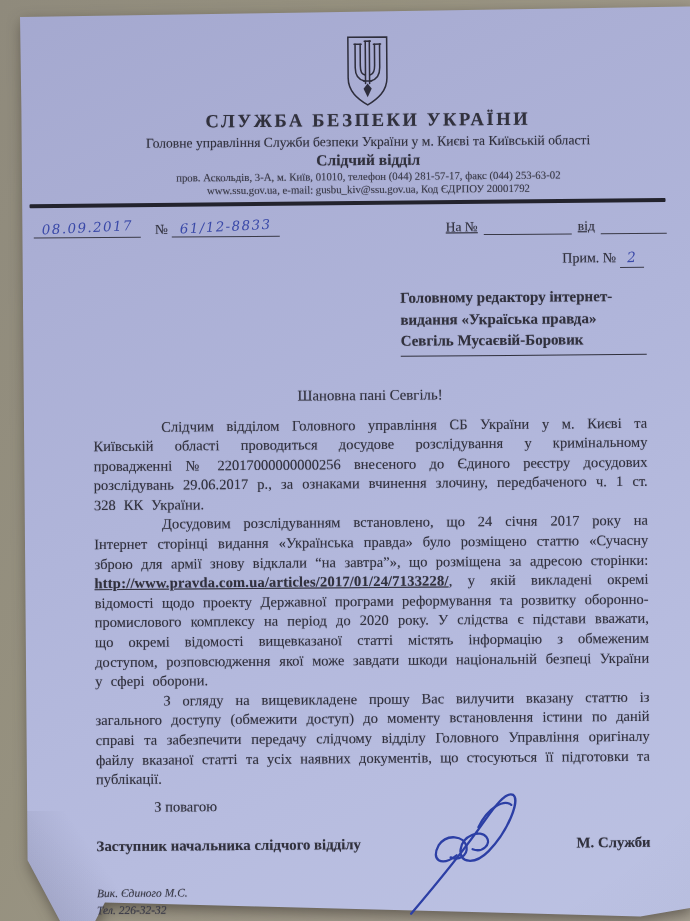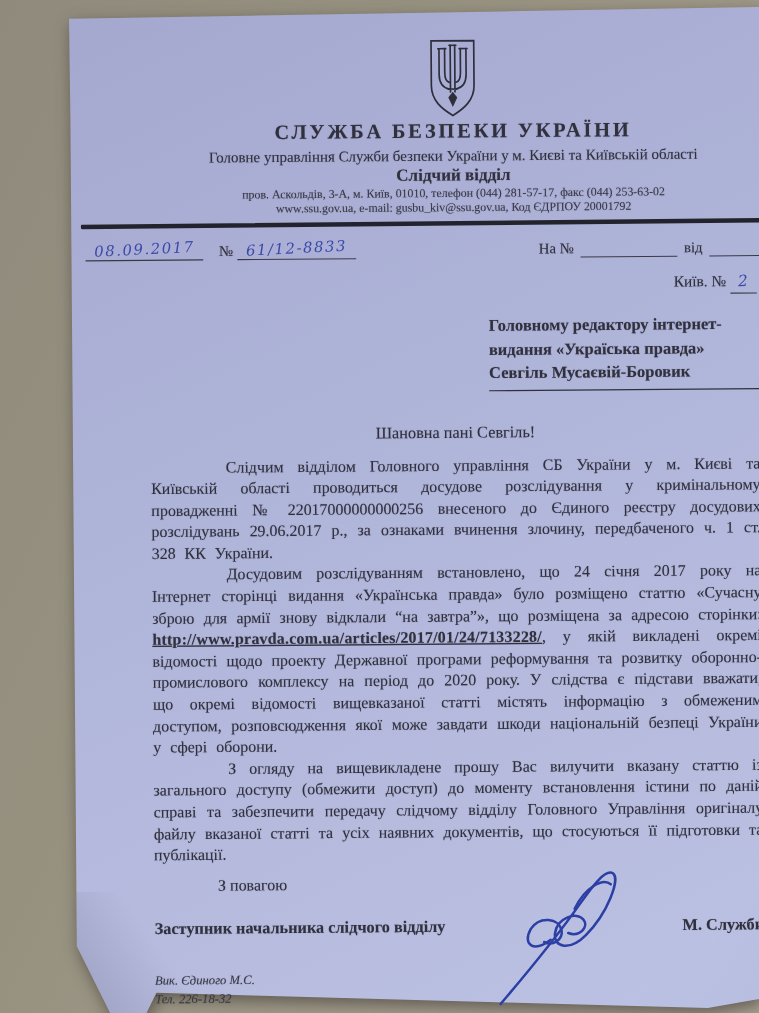--- a/index.html
+++ b/index.html
@@ -1,21 +1,21 @@
 <!DOCTYPE html>
 <html><head>
 <meta charset="utf-8">
 <style>
   html,body{margin:0;padding:0;}
   body{
     width:690px;height:921px;overflow:hidden;position:relative;
     background:linear-gradient(115deg,#8f8a7c 0%,#96917f 35%,#a29b8d 75%,#a8a193 100%);
     font-family:"Liberation Serif","DejaVu Serif",serif;
   }
-  .photo{position:absolute;inset:0;margin-left:44px;}
+  .photo{position:absolute;inset:0;}
   .paper-wrap{position:absolute;inset:0;filter:drop-shadow(2px 5px 7px rgba(45,40,35,.55));}
   .paper{
     position:absolute;inset:0;
     background:linear-gradient(155deg,#a4a8cf 0%,#aaaed4 22%,#b0b5da 48%,#b7bcdf 75%,#bcc2e3 100%);
     clip-path:polygon(2.9% 1.85%,99.7% 0.7%,100% 0.7%,100% 98.6%,92.8% 99.5%,15.2% 98%,13.8% 100%,8.7% 100%,4% 93.4%,3.1% 12%);
   }
   .paper::after{content:"";position:absolute;inset:0;
     background:radial-gradient(130% 120% at 52% 38%,rgba(255,255,255,0) 55%,rgba(46,46,66,.14) 100%);}
   .crease{position:absolute;left:18px;bottom:0;width:150px;height:110px;
     background:linear-gradient(55deg,rgba(60,60,85,.22),rgba(60,60,85,0) 55%);}
@@ -31,21 +31,21 @@
   .department{font-size:15.5px;font-weight:700;margin-top:1px;}
   .small-line{font-size:10.8px;margin-top:1px;white-space:nowrap;margin-left:-40px;margin-right:-40px;color:#3a3a47;}
   .rule{height:4px;background:#23232d;margin:6px -20px 0 -62px;border-radius:1px;transform:rotate(-0.12deg);}
   .ref-row{display:flex;align-items:flex-end;margin:12px -21px 0 -58px;font-size:13.5px;}
   .blank{display:inline-block;border-bottom:1.5px solid #3a3a47;height:15px;}
   .over-line{display:inline-block;border-bottom:1.5px solid #3a3a47;text-align:center;padding:0 8px 1px;}
   .hand{font-style:italic;color:#3a49a8;letter-spacing:1.4px;text-shadow:none;
     font-family:"DejaVu Serif",serif;display:inline-block;transform:rotate(-2.4deg);}
   .num-sign{margin:0 4px 0 14px;}
   .spacer{flex:1;}
-  .lbl{margin:0 6px;}
+  .lbl{margin:0 6px;text-decoration:underline;}
   .prim-row{text-align:right;margin-top:15px;font-size:14px;padding-right:2px;}
   .recipient{margin:18px 0 0 308px;width:246px;font-weight:700;font-size:15px;line-height:21.5px;}
   .recipient .u{display:block;border-bottom:1.6px solid #30303c;padding-bottom:3px;}
   .salutation{margin-top:30px;font-size:14.8px;}
   .letter-body{margin-top:12px;font-size:14.5px;line-height:19.6px;word-spacing:4.5px;}
   .para{margin:0;text-align:justify;text-indent:68px;}
   .url{font-weight:700;text-decoration:underline;letter-spacing:.2px;}
   .valediction{margin:9px 0 0 58px;font-size:14.5px;}
   .closing-row{display:flex;justify-content:space-between;align-items:baseline;
     margin-top:22px;font-weight:700;font-size:14.8px;position:relative;}
@@ -88,21 +88,21 @@
       <span class="num-sign">№</span>
       <span class="over-line"><span class="hand">61/12-8833</span></span>
       <span class="spacer"></span>
       <span class="lbl">На №</span>
       <span class="blank" style="width:88px"></span>
       <span class="lbl">від</span>
       <span class="blank" style="width:66px"></span>
     </div>
 
     <div class="prim-row">
-      <span>Київ. №</span>
+      <span>Прим. №</span>
       <span class="over-line" style="padding:0 7px 1px"><span class="hand">2</span></span>
     </div>
 
     <div class="recipient">
       <span>Головному редактору інтернет-</span><br>
       <span>видання «Україська правда»</span>
       <span class="u">Севгіль Мусаєвій-Боровик</span>
     </div>
 
     <div class="center salutation">Шановна пані Севгіль!</div>
@@ -120,17 +120,17 @@
       <svg class="sig" width="140" height="135" viewBox="0 0 140 135">
         <path class="sig-stroke" d="M2 130 C 28 100 56 66 76 38 C 86 24 98 8 105 12 C 112 17 100 48 80 68 C 66 82 50 80 52 66 C 54 52 72 46 78 54 C 83 61 74 70 64 66"></path>
         <path class="sig-stroke" d="M48 72 C 32 84 22 76 30 62 C 38 50 56 52 58 64 C 59 72 50 78 42 74"></path>
         <path class="sig-stroke" d="M70 44 C 80 24 96 16 103 22"></path>
       </svg>
       <span>М. Служби</span>
     </div>
 
     <div class="exec">
       <span>Вик. Єдиного М.С.</span><br>
-      <span>Тел. 226-18-32</span>
+      <span>Тел. 226-32-32</span>
     </div>
 
   </div>
 </div>
 
 </body></html>

